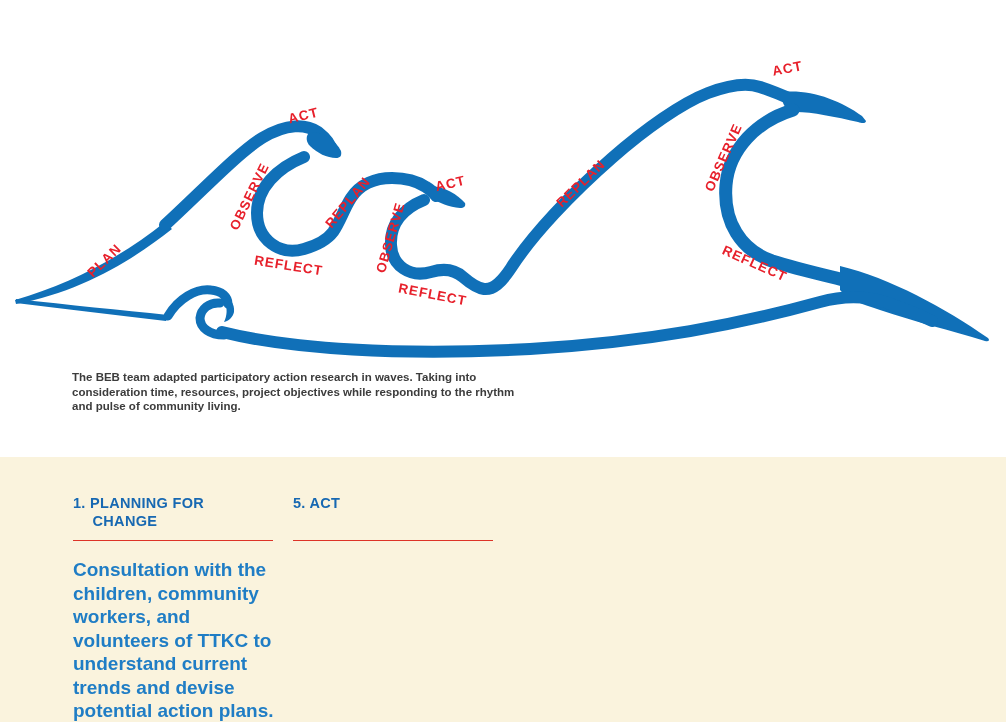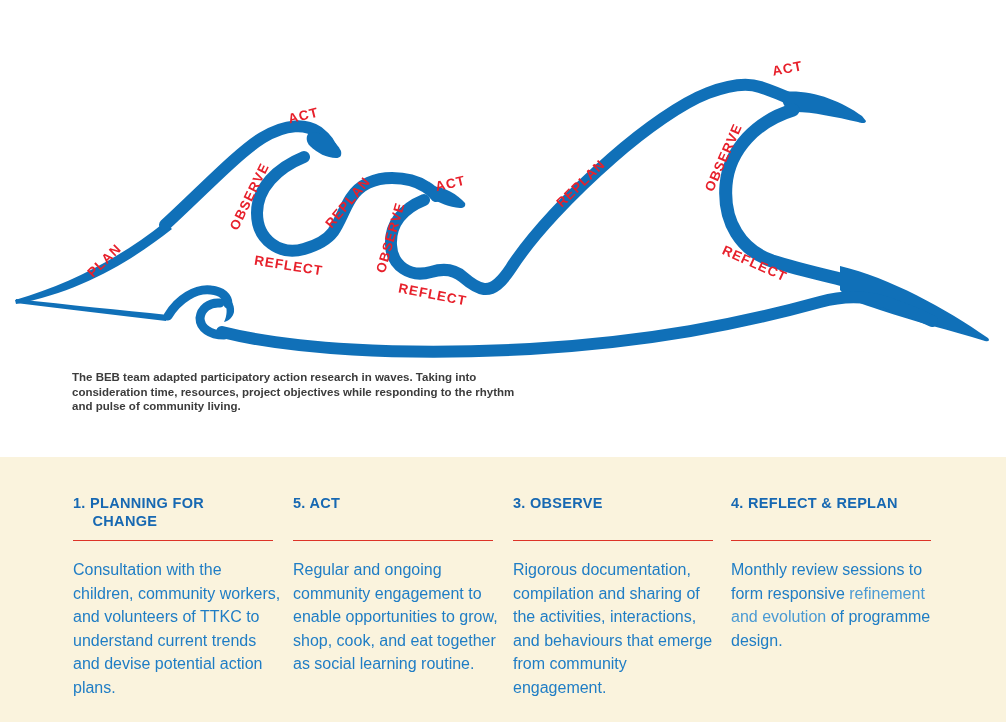--- a/index.html
+++ b/index.html
@@ -46,22 +46,22 @@
 
   
   #band{position:absolute;left:0;top:457px;width:1006px;height:265px;
     background:var(--band-bg);}
   .col{position:absolute;top:37px;width:210px;}
   .col1{left:73px;}  .col2{left:293px;}  .col3{left:513px;}  .col4{left:731px;}
   .col-title{height:46px;width:190px;font-size:14.5px;font-weight:bold;
     letter-spacing:.3px;line-height:18px;color:var(--heading-blue);
     text-indent:-1.35em;padding-left:1.35em;}
   .rule{width:200px;height:0;border-top:1.6px solid var(--rule-red);}
-  .col-body{margin-top:17px;width:208px;font-size:16px;line-height:23.5px;
-    color:var(--body-blue);}
+  .col-body{margin-top:17px;width:208px;font-size:19px;line-height:23.5px;
+    color:var(--body-blue);font-weight:bold;}
   .col-body .light{color:var(--body-blue-light);}
 </style>
 </head>
 <body>
 
 <div id="page">
 
   <div id="wave-area">
     <svg width="1006" height="455" viewBox="0 0 1006 455">
 
@@ -114,27 +114,16 @@
 
   <div id="band">
     <section class="col col1">
       <div class="col-title">1. PLANNING FOR CHANGE</div>
       <div class="rule"></div>
       <p class="col-body"><span>Consultation with the children, community workers, and volunteers of TTKC to understand current trends and devise potential action plans.</span></p>
     </section>
     <section class="col col2">
       <div class="col-title">5. ACT</div>
       <div class="rule"></div>
-      <p class="col-body"><span>Regular and ongoing community engagement to enable opportunities to grow, shop, cook, and eat together as social learning routine.</span></p>
-    </section>
-    <section class="col col3">
-      <div class="col-title">3. OBSERVE</div>
-      <div class="rule"></div>
-      <p class="col-body"><span>Rigorous documentation, compilation and sharing of the activities, interactions, and behaviours that emerge from community engagement.</span></p>
-    </section>
-    <section class="col col4">
-      <div class="col-title">4. REFLECT &amp; REPLAN</div>
-      <div class="rule"></div>
-      <p class="col-body"><span>Monthly review sessions to form responsive </span><span class="light">refinement and evolution</span><span> of programme design.</span></p>
     </section>
   </div>
 
 </div>
 
 </body></html>

